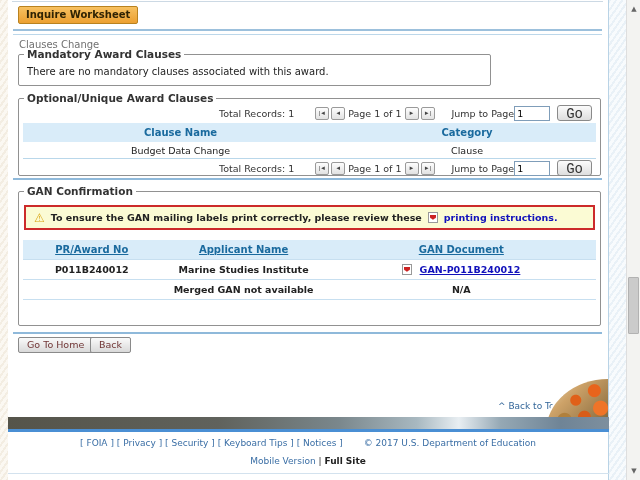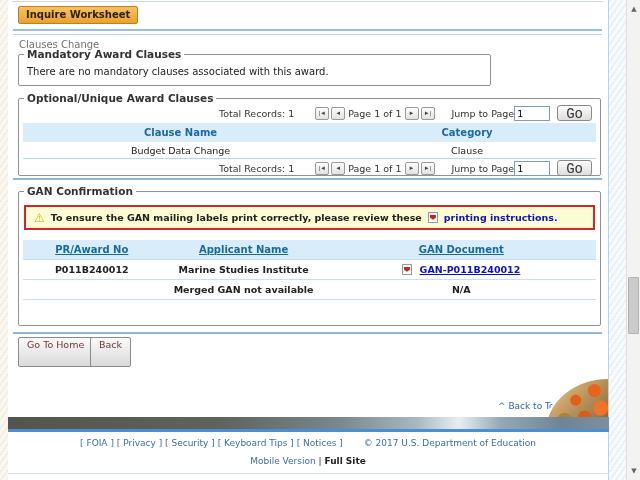--- a/index.html
+++ b/index.html
@@ -69,21 +69,21 @@
   .grow { display:flex; }
   .ghead { background:#d9ecf9; height:20px; align-items:center; border-bottom:1px solid #c7dff0; }
   .ghead .cell { font-size:10px; font-weight:bold; color:#1a6a9e; text-align:center; }
   .ghead .cell span { text-decoration:underline; cursor:pointer; }
   .gdata { height:20px; align-items:center; border-bottom:1px solid #c7dff0;font-weight:bold; }
   .gdata .cell { font-size:9.5px; color:#222; text-align:center; }
   .col-award { width:24%; } .col-app { width:29%; } .col-doc { width:47%; }
   .doc-link { color:#1111bb; text-decoration:underline; cursor:pointer; margin-left:4px; }
   .pdf-icon { vertical-align:-2px; }
 
-  .btn-gray { position:absolute; font-family:inherit; font-size:9.5px; color:#703535; padding:1px 8px 16px;
+  .btn-gray { position:absolute; font-family:inherit; font-size:9.5px; color:#703535; padding:1px 8px 2px;
     background:linear-gradient(#fafafa,#d9d9d9); border:1px solid #8a8a8a; border-radius:2px; cursor:pointer; }
 
   .backtop { position:absolute; left:490px; top:401px; font-size:9px; color:#369;
     text-decoration:none; cursor:pointer; }
 
   .photo { position:absolute; left:536px; top:377px; width:64px; height:55px;
     border-top-left-radius:100% 100%;
     border-top:2px solid #fff; border-left:2px solid #fff;
     background:
       radial-gradient(circle at 78% 22%, #e8641c 0 6px, rgba(0,0,0,0) 7px),

